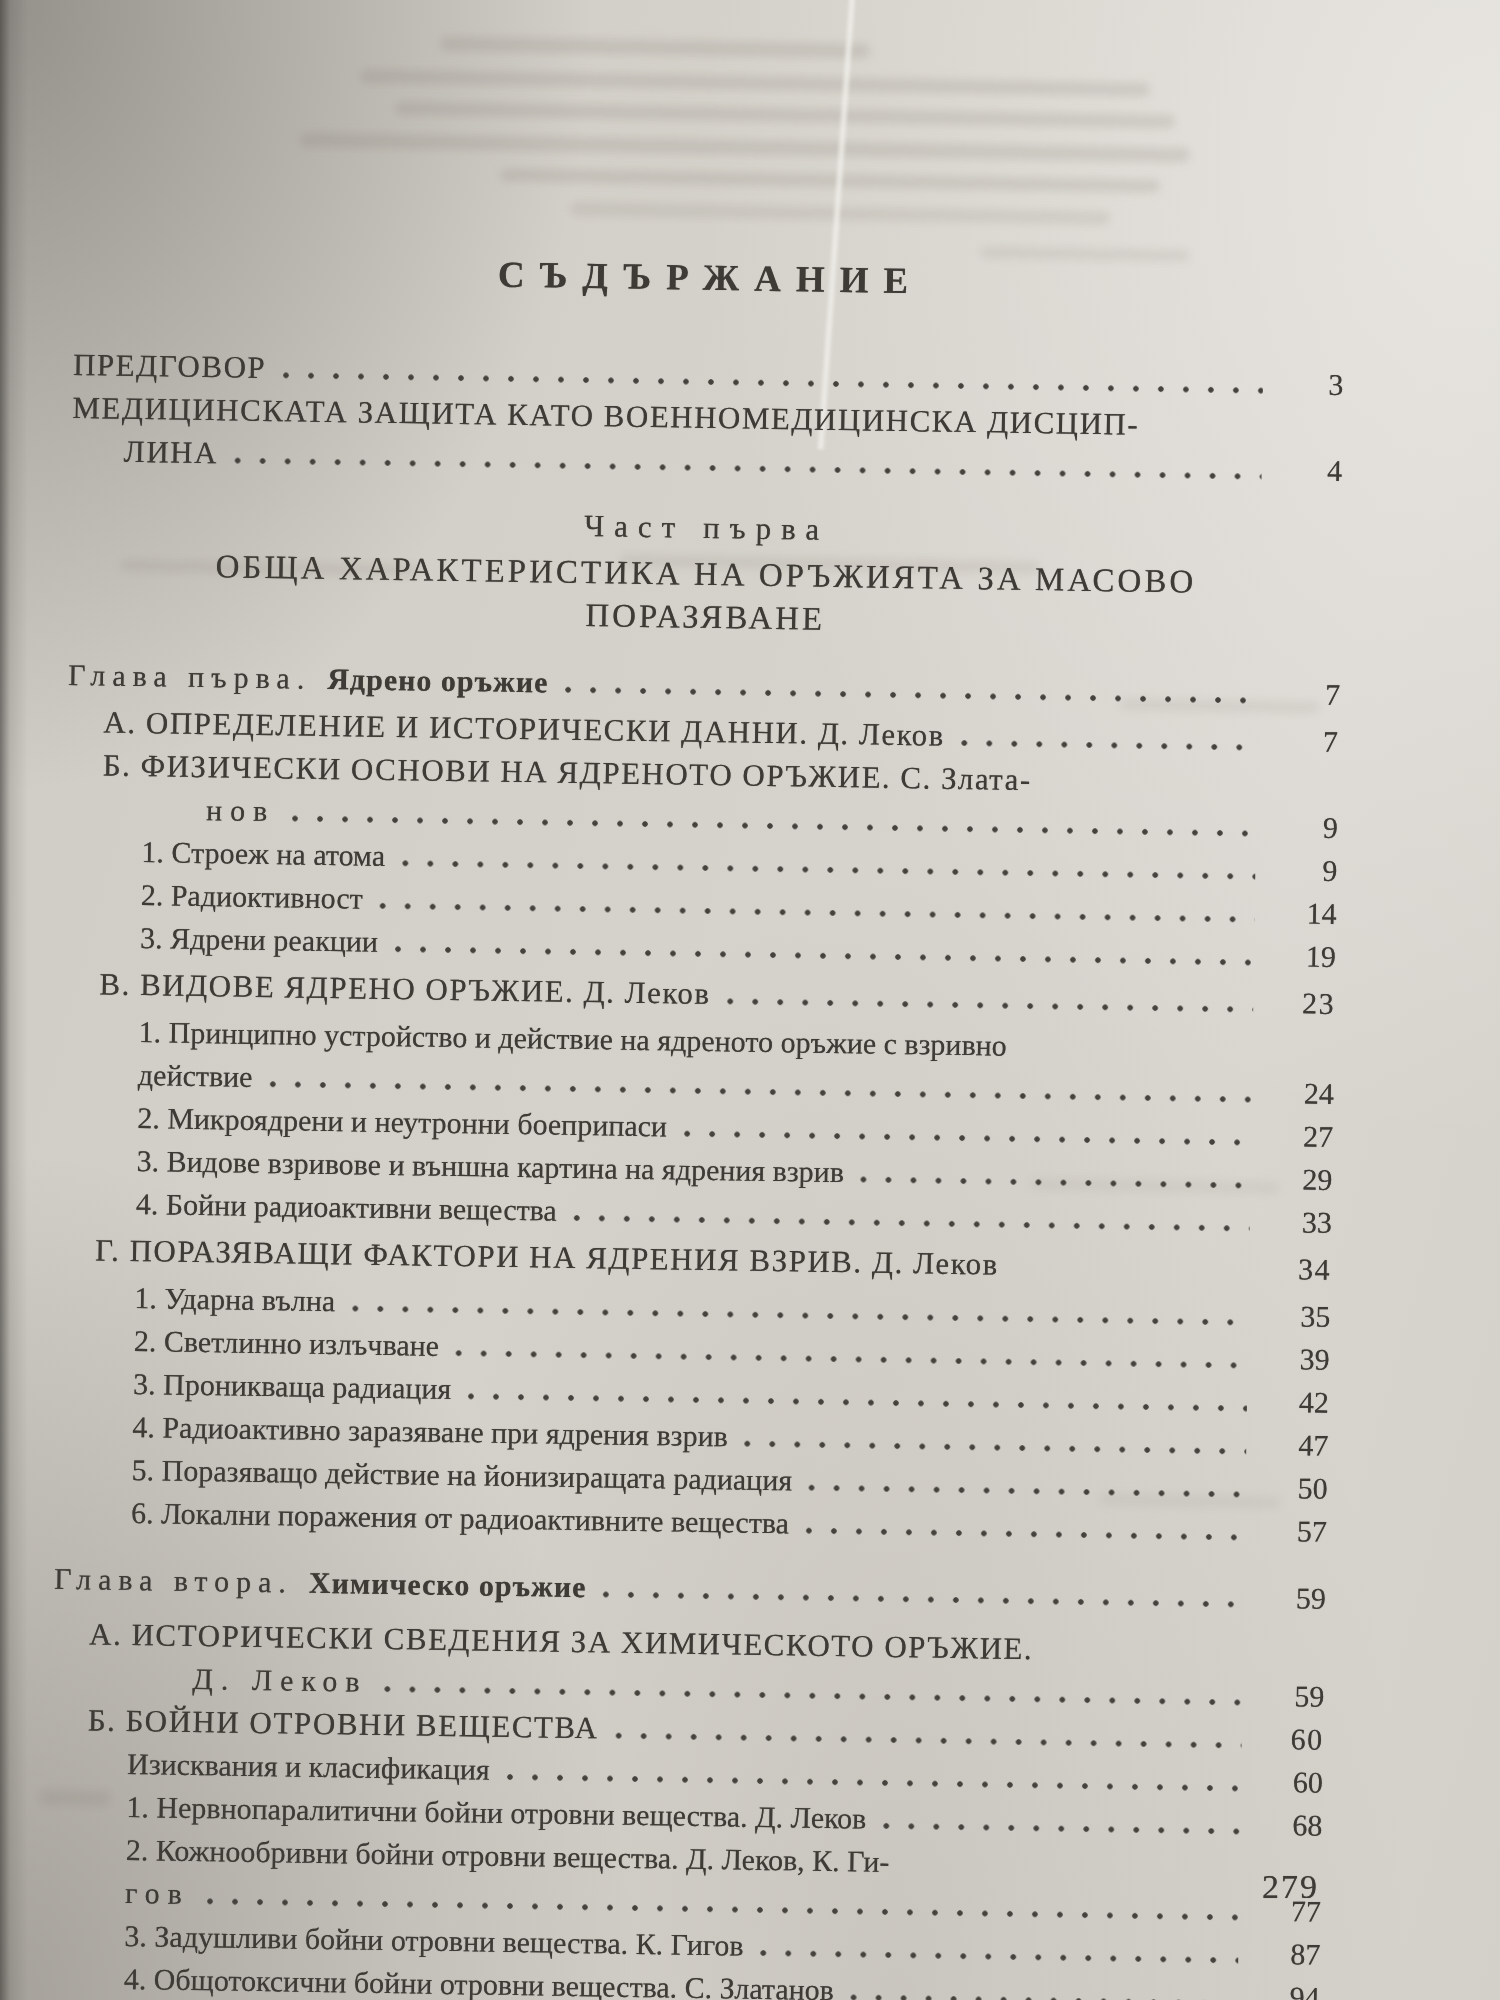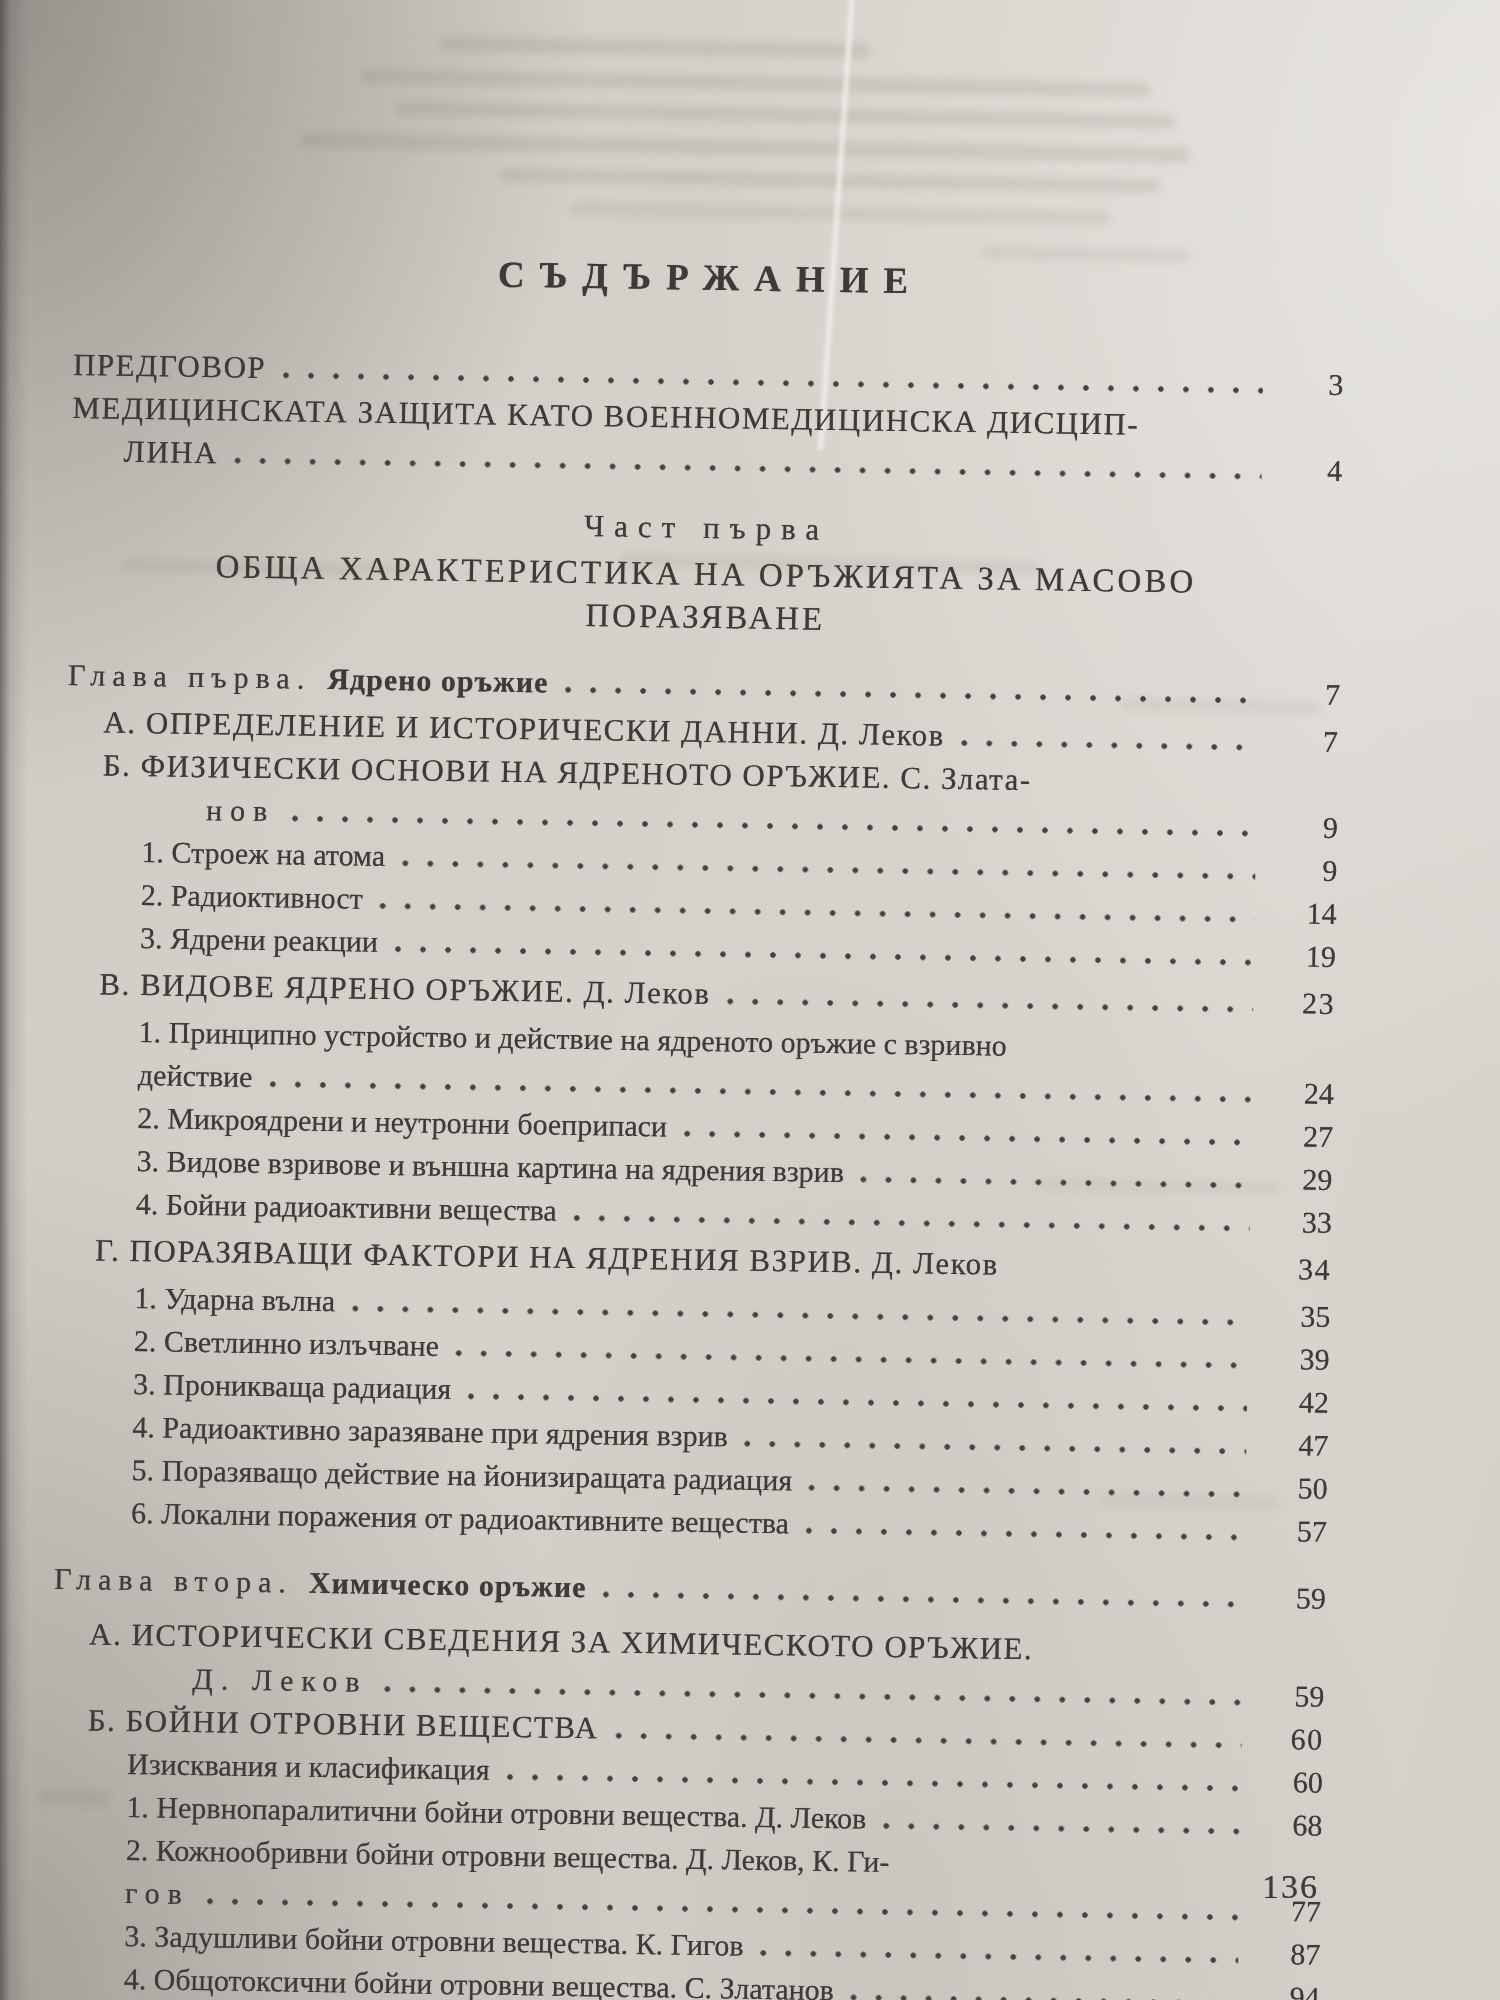--- a/index.html
+++ b/index.html
@@ -240,13 +240,13 @@
         <span class="pg">87</span>
       </div>
       <div class="row entry ind2">
         <span class="label">4. Общотоксични бойни отровни вещества. С. Златанов</span>
         <span class="dots"></span>
         <span class="pg">94</span>
       </div>
     </div>
 </div>
 
-<div class="book-page">136</div>
+<div class="book-page">279</div>
 
 </body></html>

